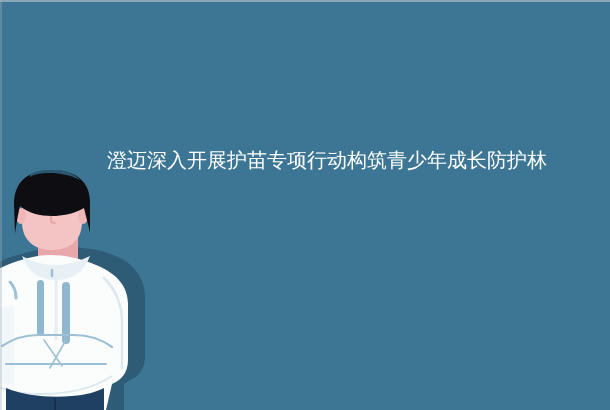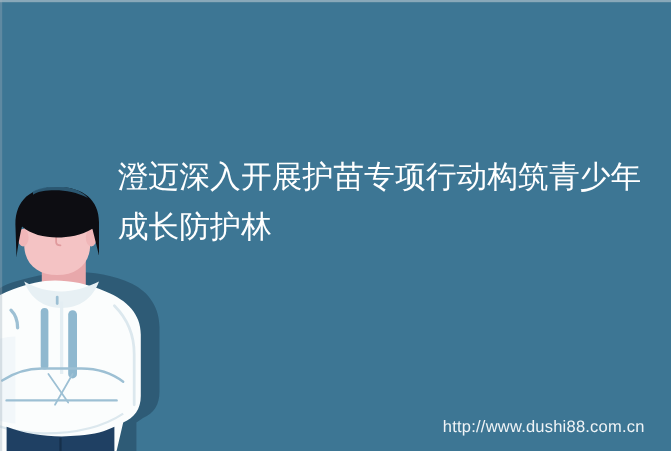--- a/index.html
+++ b/index.html
@@ -44,21 +44,21 @@
   }
   #illustration svg { display: block; }
 
   
   #headline {
     position: absolute;
     left: 107px;
     top: 138px;
     width: 480px;
     color: #ffffff;
-    font-size: 28px;
+    font-size: 20px;
     line-height: 45px;
     letter-spacing: 0px;
     font-weight: 400;
     z-index: 5;
     white-space: normal;
   }
 
   
   #watermark {
     position: absolute;
@@ -159,15 +159,14 @@
 
       <path d="M 6 218 C 26 226, 50 228, 72 226 C 86 225, 96 222, 104 218
                L 104 240 L 6 240 Z" fill="#1f4063"></path>
       <path d="M 55 228 L 55 240" stroke="#16304b" stroke-width="2" fill="none"></path>
 
     </svg>
   </div>
 
   <div id="headline">澄迈深入开展护苗专项行动构筑青少年成长防护林</div>
 
-  <div id="watermark">http://www.dushi88.com.cn</div>
 
 </div>
 
 </body></html>

